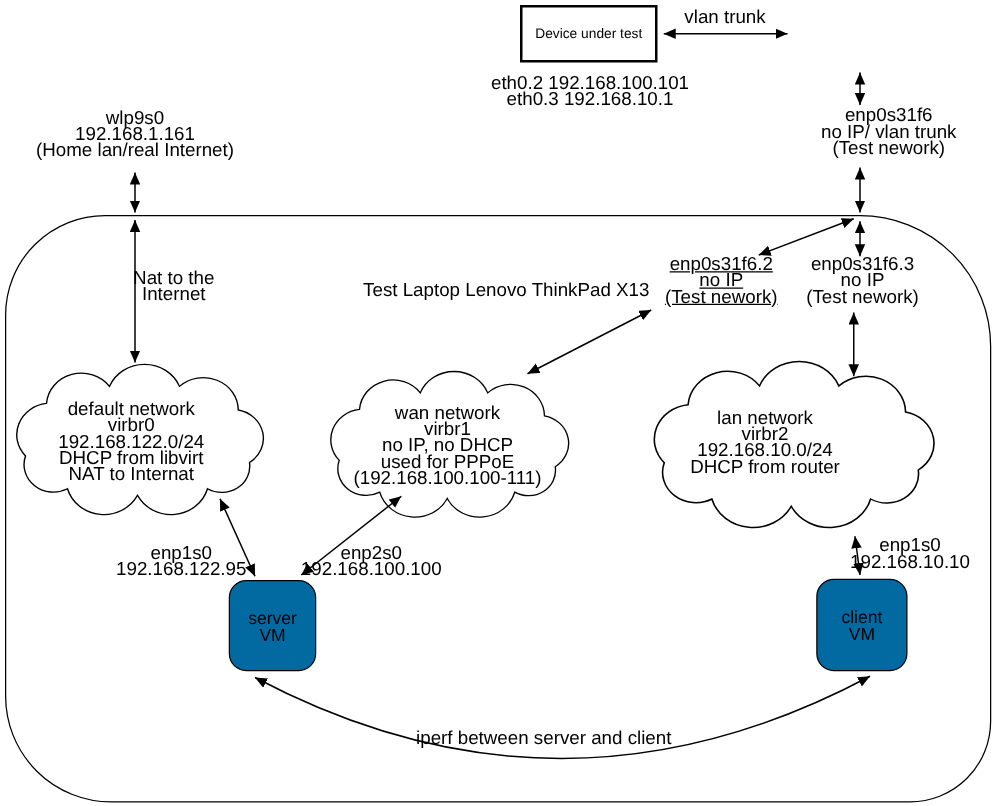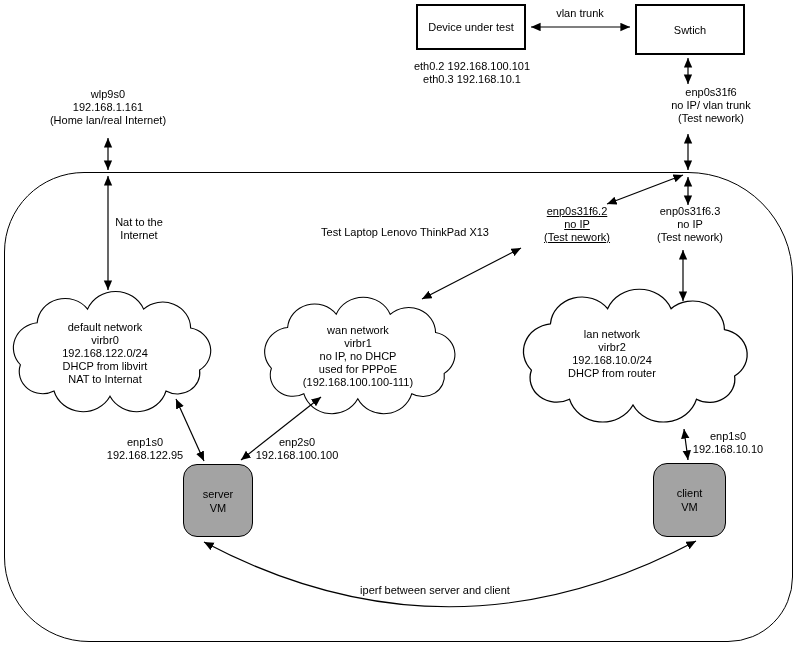--- a/index.html
+++ b/index.html
@@ -1,26 +1,26 @@
 <!DOCTYPE html>
 <html><head>
 <meta charset="utf-8">
 <style>
   * { margin:0; padding:0; box-sizing:border-box; }
   body { background:#fff; font-family:"Liberation Sans", sans-serif; }
   .canvas { position:relative; width:800px; height:645px; background:#ffffff; overflow:hidden; color:#000; }
   .lbl { position:absolute; transform:translateX(-50%); text-align:center;
-         font-size:11px; line-height:13px; white-space:nowrap; color:#000; }
+         font-size:15px; line-height:13px; white-space:nowrap; color:#000; }
   .lbl span { display:block; }
   .box { position:absolute; border:2px solid #000; background:#fff;
          display:flex; align-items:center; justify-content:center;
          font-size:11px; text-align:center; }
-  .vmbox { position:absolute; border:1.3px solid #000; border-radius:14px; background:#a3a3a3;
+  .vmbox { position:absolute; border:1.3px solid #000; border-radius:14px; background:#0369a1;
            display:flex; flex-direction:column; align-items:center; justify-content:center;
-           font-size:11px; line-height:14px; }
+           font-size:14px; line-height:14px; }
   .laptop { position:absolute; left:4px; top:172px; width:789px; height:470px;
             border:1px solid #000; border-radius:80px 105px 65px 85px; background:transparent; }
   svg.wires { position:absolute; left:0; top:0; z-index:2; }
   .node { z-index:3; }
 </style>
 </head>
 <body>
 
 <div class="canvas">
 
@@ -70,23 +70,20 @@
       <line x1="321" y1="397" x2="241" y2="460" marker-start="url(#ahS)" marker-end="url(#ahE)"></line>
       <line x1="684" y1="429" x2="688" y2="460" marker-start="url(#ahS)" marker-end="url(#ahE)"></line>
       <path d="M 204 542 Q 450 672 696 541" marker-start="url(#ahS)" marker-end="url(#ahE)"></path>
     </g>
   </svg>
 
   <div class="box node" style="left:416px; top:4px; width:110px; height:46px;">
     <span>Device under test</span>
   </div>
 
-  <div class="box node" style="left:635px; top:4px; width:110px; height:51px;">
-    <span>Swtich</span>
-  </div>
 
   <div class="vmbox node" style="left:183px; top:464px; width:70px; height:73px;">
     <span>server</span>
     <span>VM</span>
   </div>
 
   <div class="vmbox node" style="left:653px; top:463px; width:73px; height:74px;">
     <span>client</span>
     <span>VM</span>
   </div>

